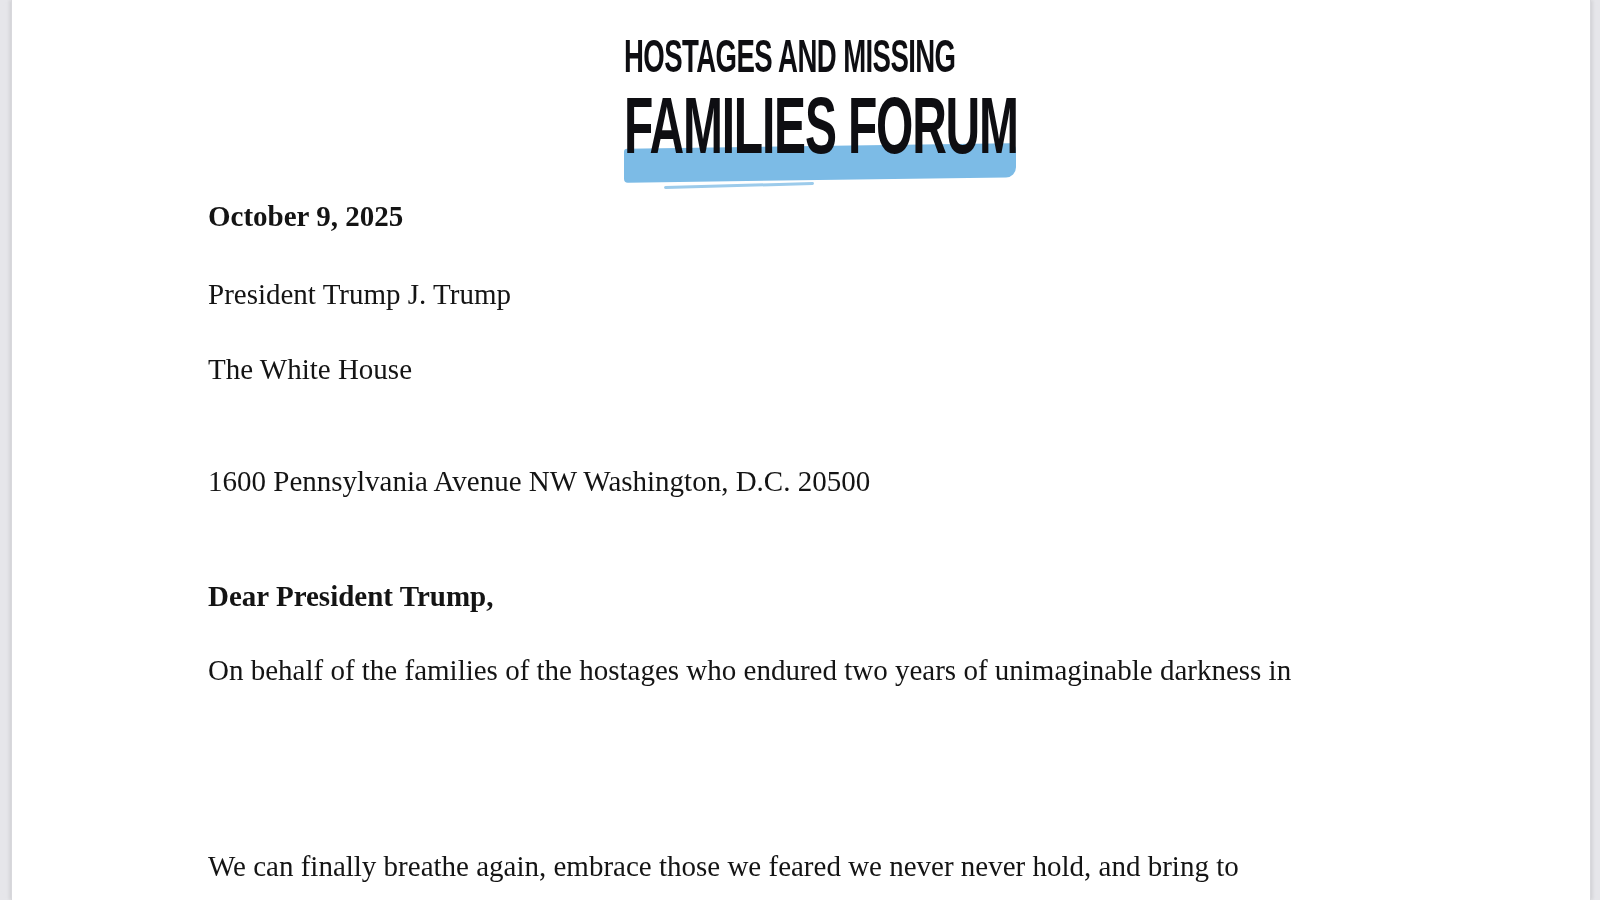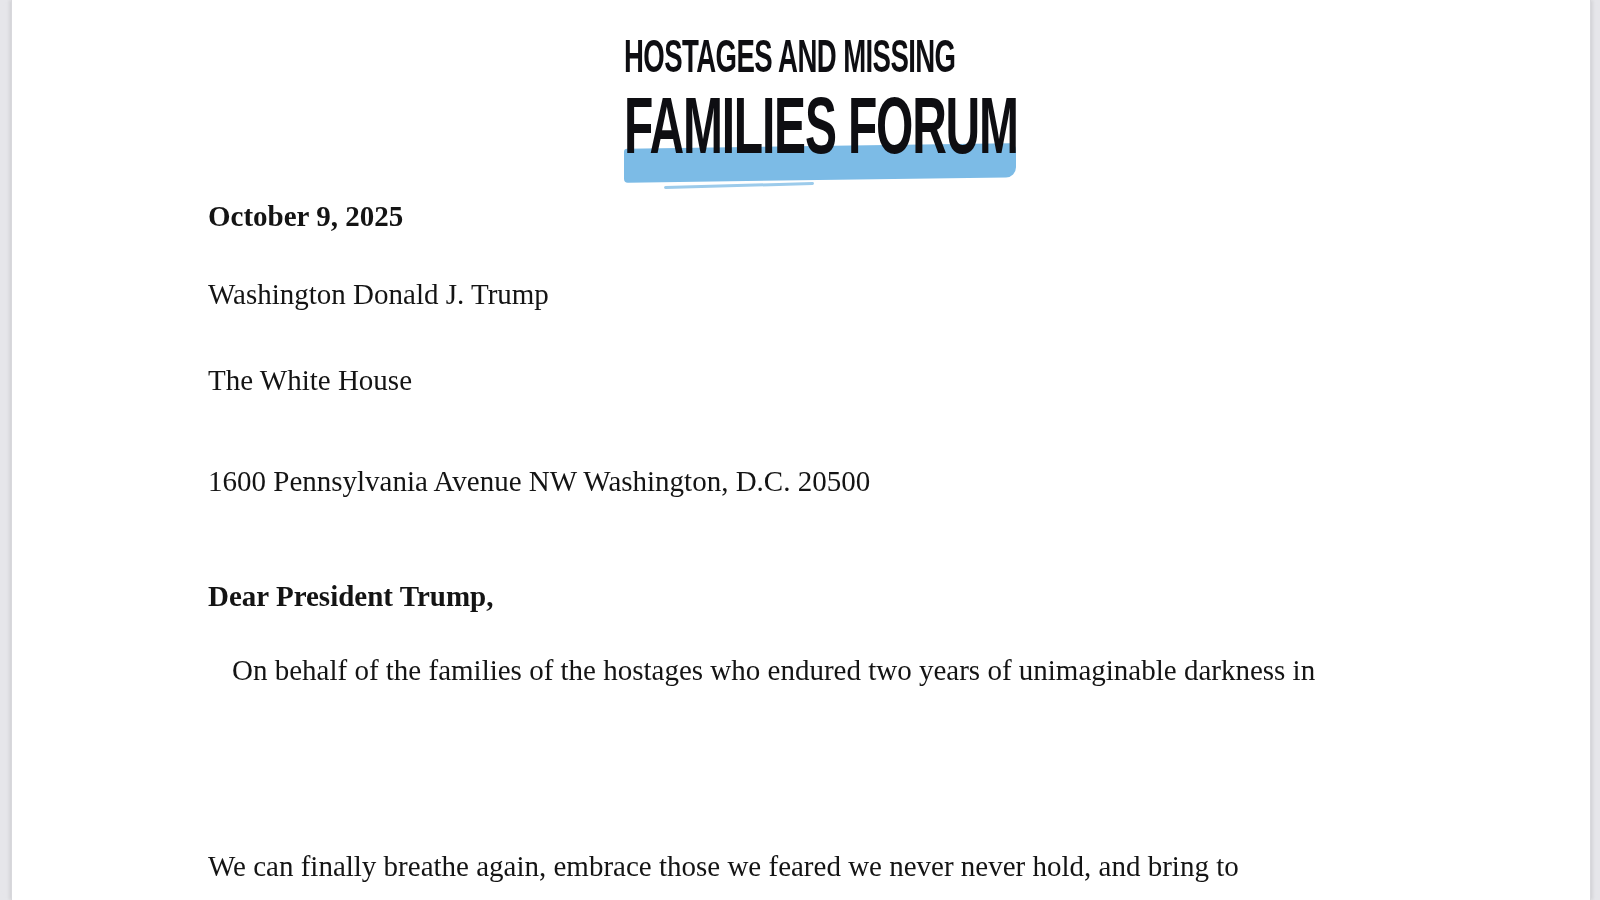--- a/index.html
+++ b/index.html
@@ -115,27 +115,27 @@
 
     <div class="logo">
       <div class="logo-swash"></div>
       <div class="logo-swash-tail"></div>
       <div class="logo-line1">HOSTAGES AND MISSING</div>
       <div class="logo-line2">FAMILIES FORUM</div>
     </div>
 
     <div class="letter">
       <div class="line bold" style="top:0px;font-family:Liberation Serif, serif;">October 9, 2025</div>
-      <div class="line" style="top:78px;">Washington Donald J. Trump</div>
-      <div class="line" style="top:164px;">The White House</div>
+      <div class="line" style="top:78px;">President Trump J. Trump</div>
+      <div class="line" style="top:153px;">The White House</div>
       <div class="line" style="top:228px;margin-top:37px;">1600 Pennsylvania Avenue NW Washington, D.C. 20500</div>
 
       <div class="line bold" style="top:380px;">Dear President Trump,</div>
 
-      <div class="para" style="top:450px;margin-left:24px;">
+      <div class="para" style="top:450px;">
         <div>On behalf of the families of the hostages who endured two years of unimaginable darkness in</div>
       </div>
 
       <div class="para" style="top:646px;">
         <div>We can finally breathe again, embrace those we feared we never never hold, and bring to</div>
       </div>
     </div>
 
   </div>
 </div>

